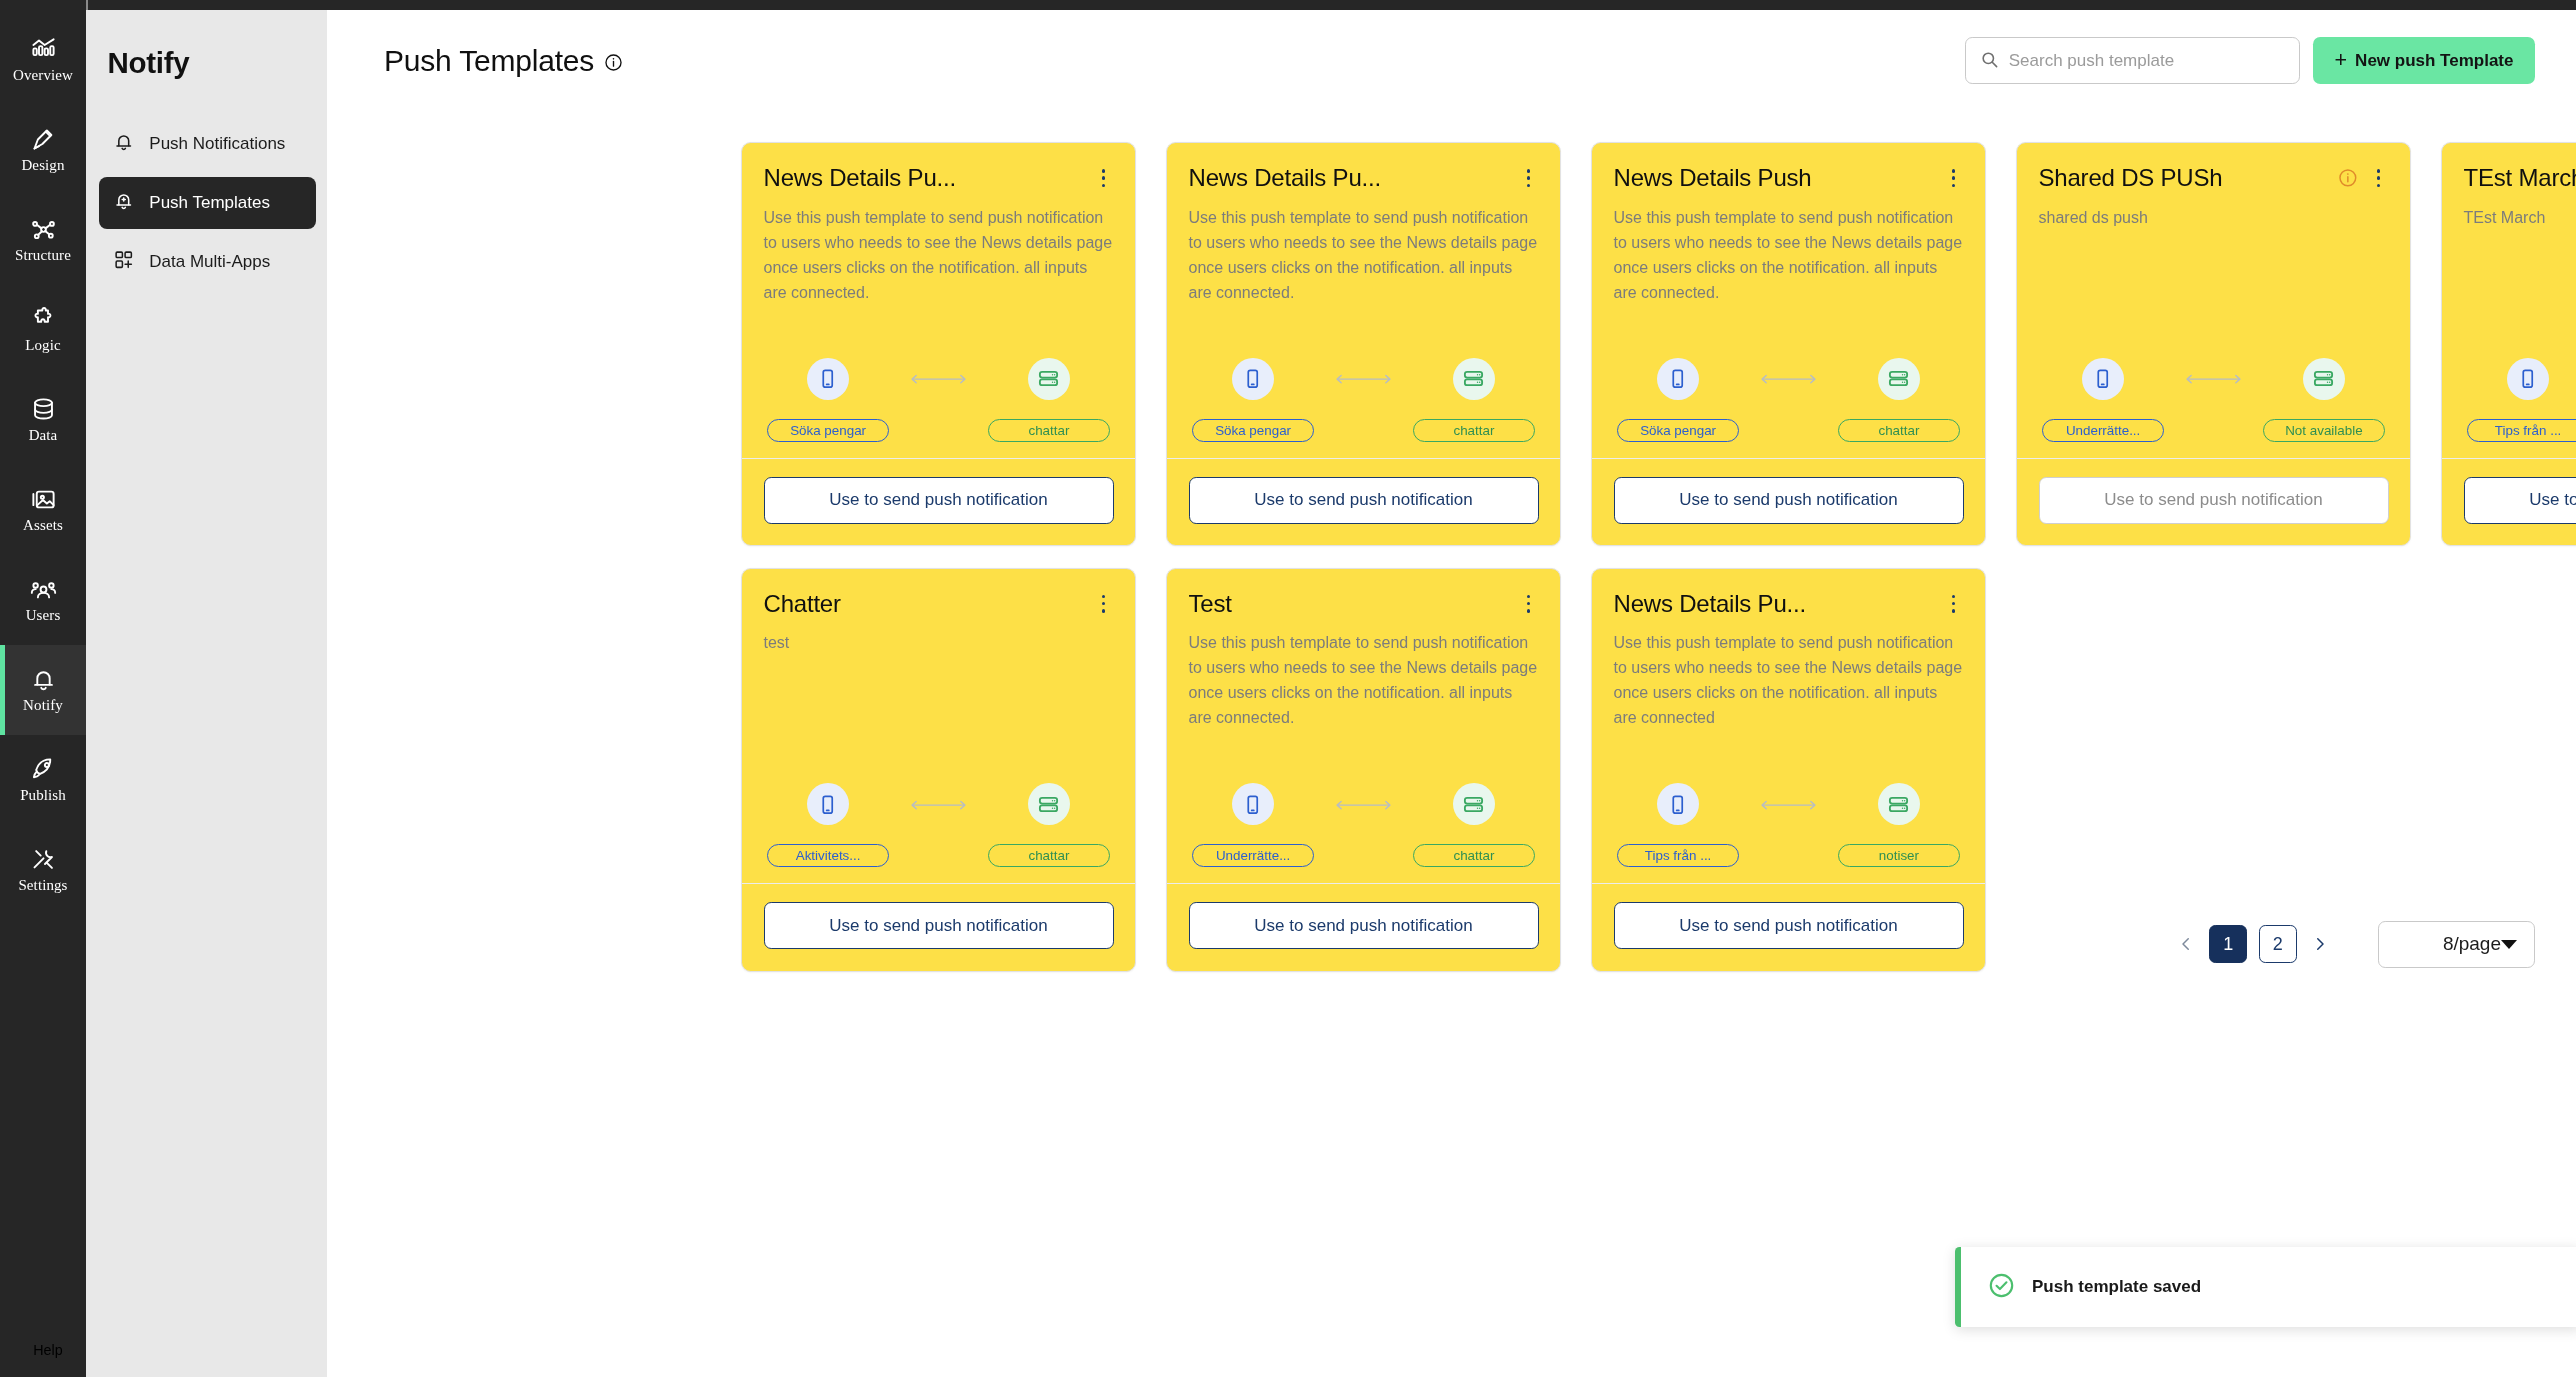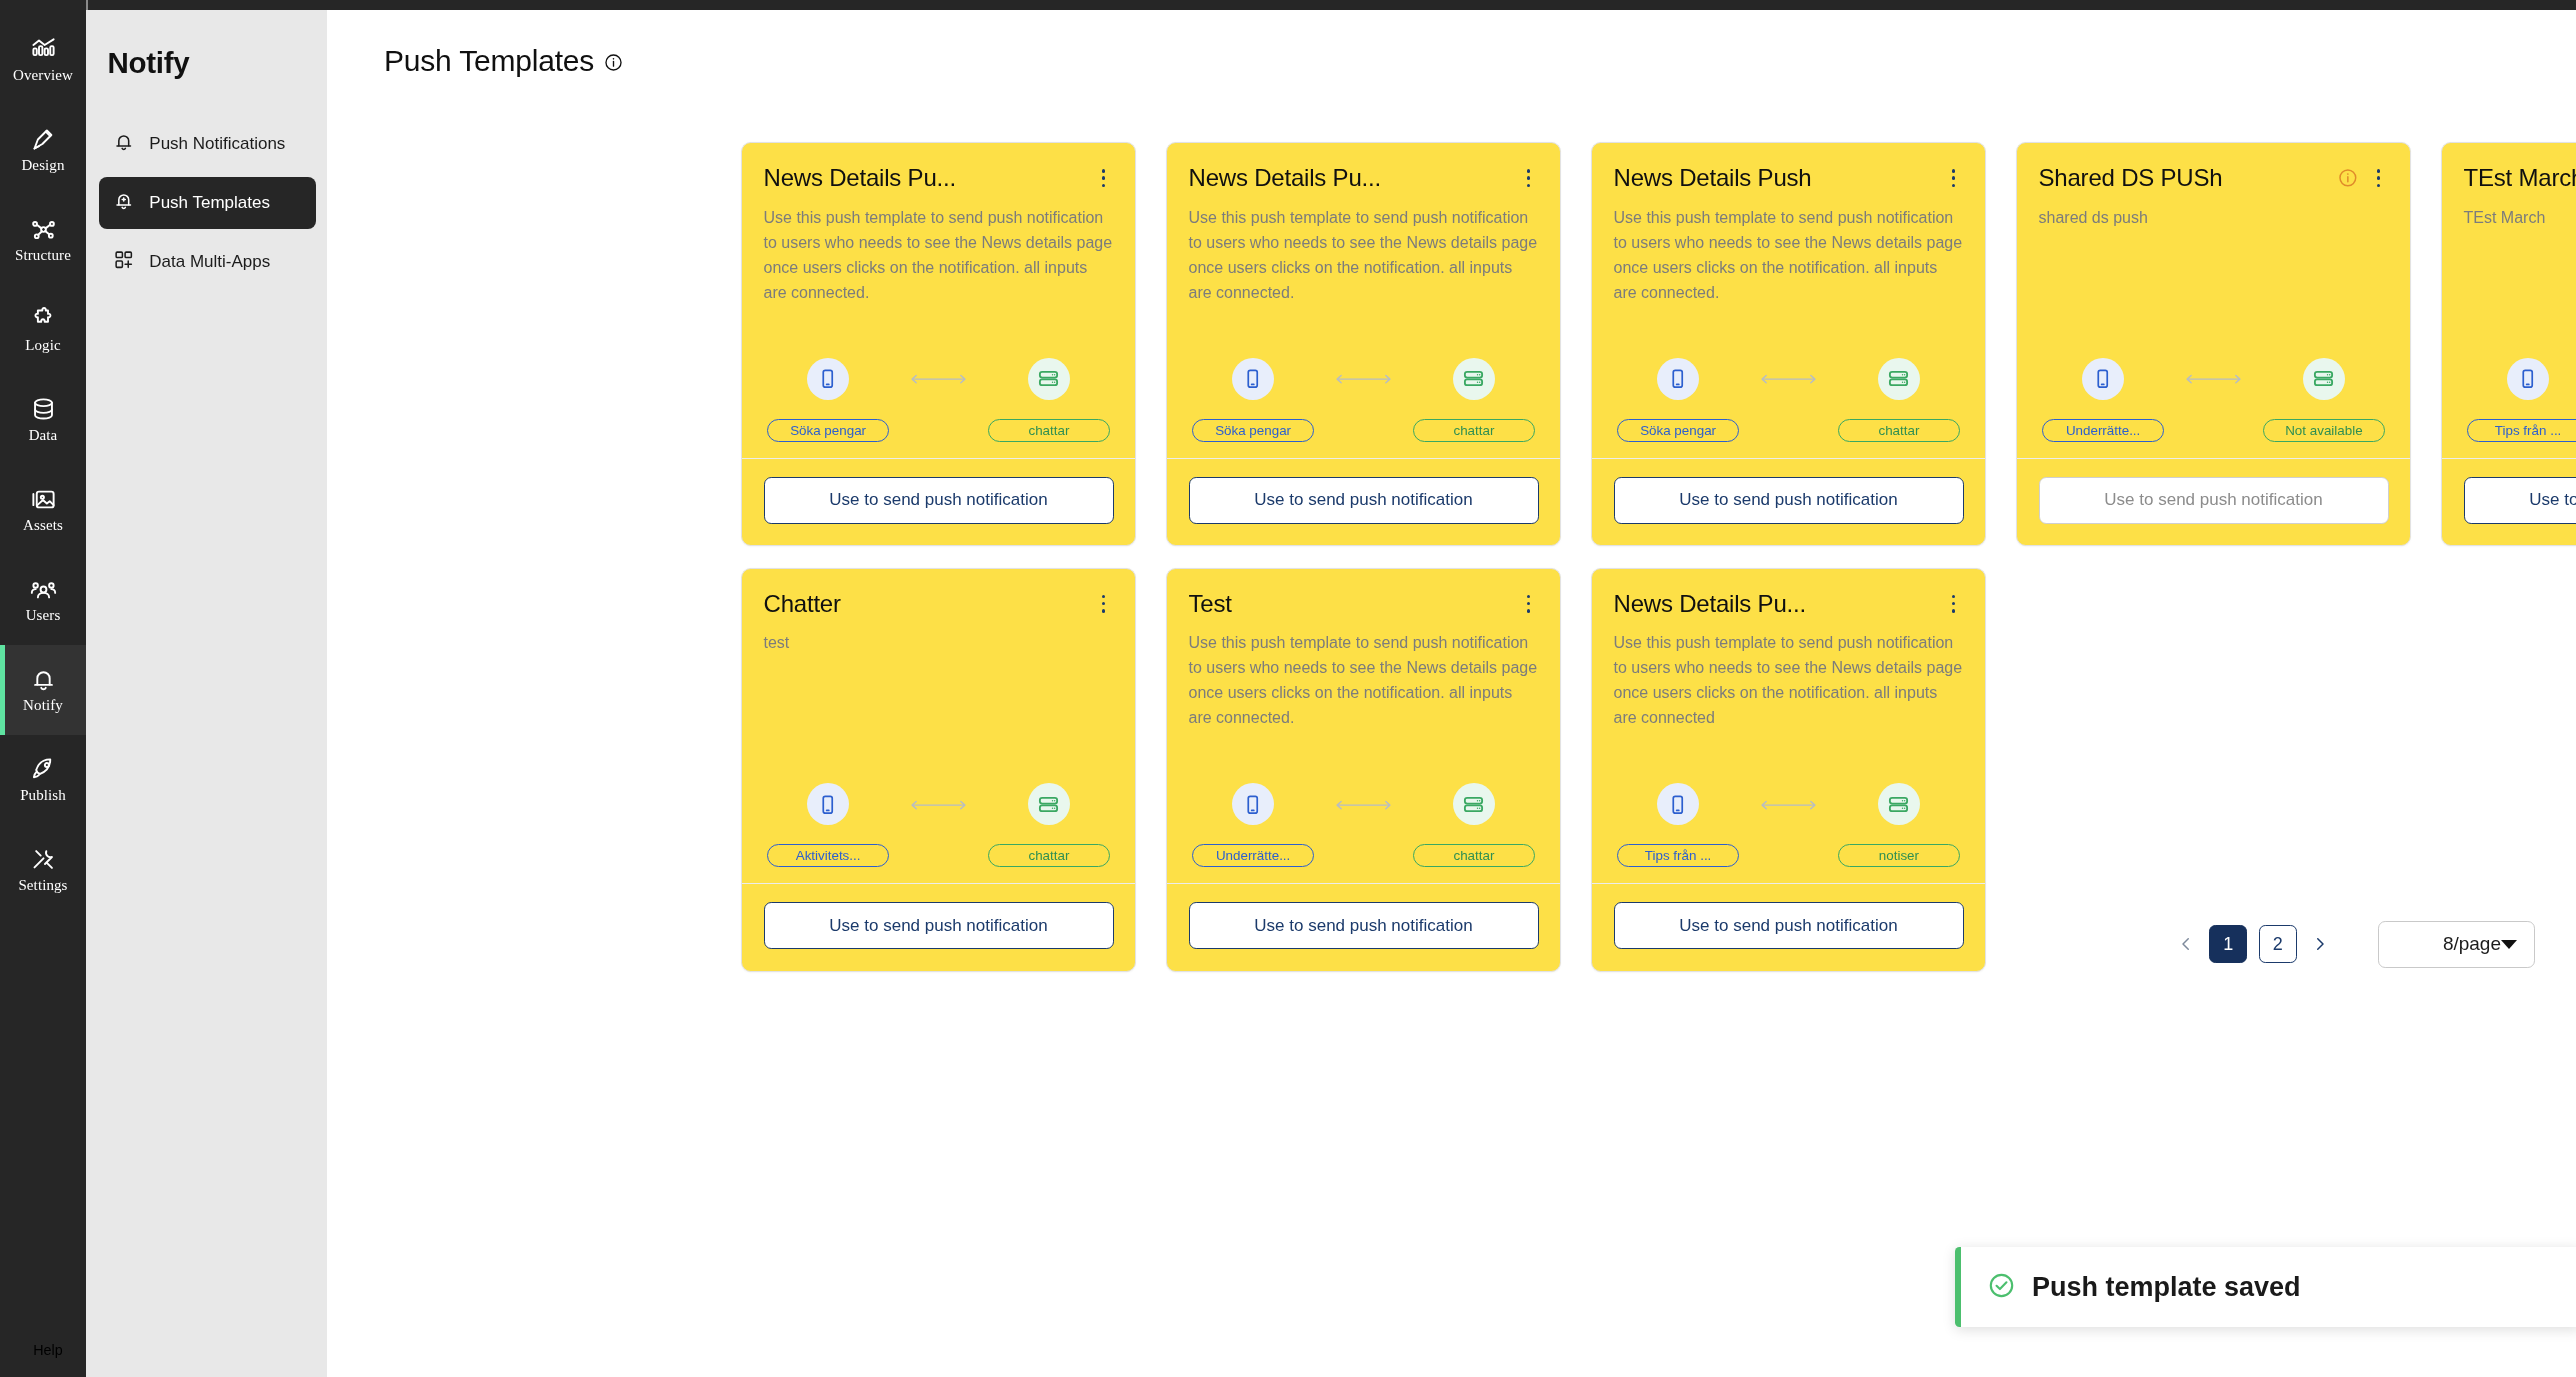--- a/index.html
+++ b/index.html
@@ -194,21 +194,21 @@
 
   
   .toast {
     position: absolute; left: 1955px; top: 1247px;
     width: 626px; height: 80px;
     background: #ffffff; border-radius: 4.5px;
     box-shadow: 0 2.7px 12.5px rgba(0,0,0,.13);
     display: flex; align-items: center; gap: 17px; padding-left: 27px;
     border-left: 6.3px solid #4cbf6e;
   }
-  .toast-text { font-size: 27px; font-weight: 700; color: #1a1a1a; }
+  .toast-text { font-size: 17px; font-weight: 700; color: #1a1a1a; }
 </style>
 </head>
 <body>
 
 <div class="app">
 
   <div class="topstrip">
     <div class="topstrip-divider"></div>
   </div>
 
@@ -367,20 +367,35 @@
     <div class="page-head">
       <div class="page-title-wrap">
         <span class="page-title">Push Templates</span>
         <span class="info-icon">
           <svg viewBox="0 0 24 24" width="19" height="19" fill="none" stroke="#111" stroke-width="1.7">
             <circle cx="12" cy="12" r="9.5"></circle>
               <path d="M12 10.6v6" stroke-linecap="round"></path>
             <circle cx="12" cy="7.4" r="1" fill="#111" stroke="none"></circle>
           </svg>
         </span>
+      </div>
+      <div class="head-right">
+        <div class="search-box">
+          <span>
+            <svg viewBox="0 0 24 24" width="19" height="19" fill="none" stroke="#6f6f6f" stroke-width="2">
+              <circle cx="10.5" cy="10.5" r="6.5"></circle>
+                <path d="M15.5 15.5 L21 21" stroke-linecap="round"></path>
+            </svg>
+          </span>
+          <input type="text" placeholder="Search push template" style="">
+        </div>
+        <button class="new-btn">
+          <span class="plus">+</span>
+          <span>New push Template</span>
+        </button>
       </div>
     </div>
 
     <div class="grid" id="card-grid">
         <div class="cell">
           <div class="card">
             <div class="card-top">
               <div class="card-title">News Details Pu...</div>
               <div class="card-top-right">
                 <div class="kebab">

